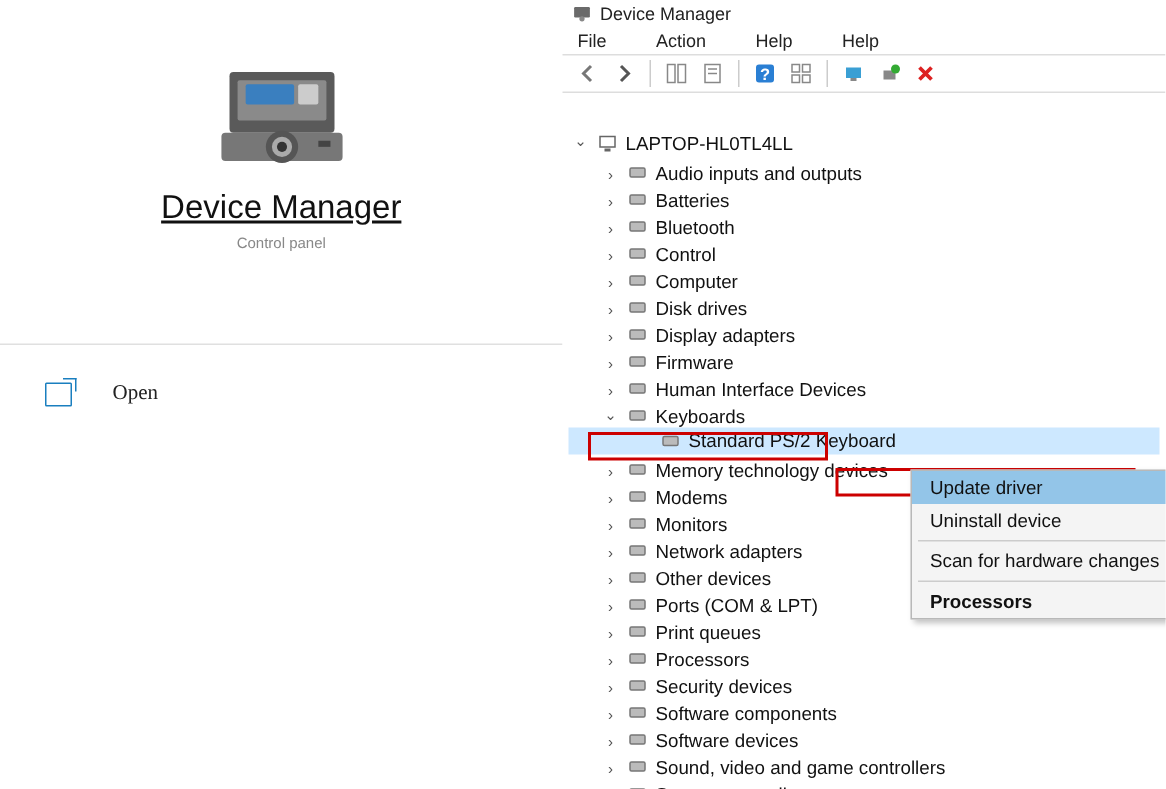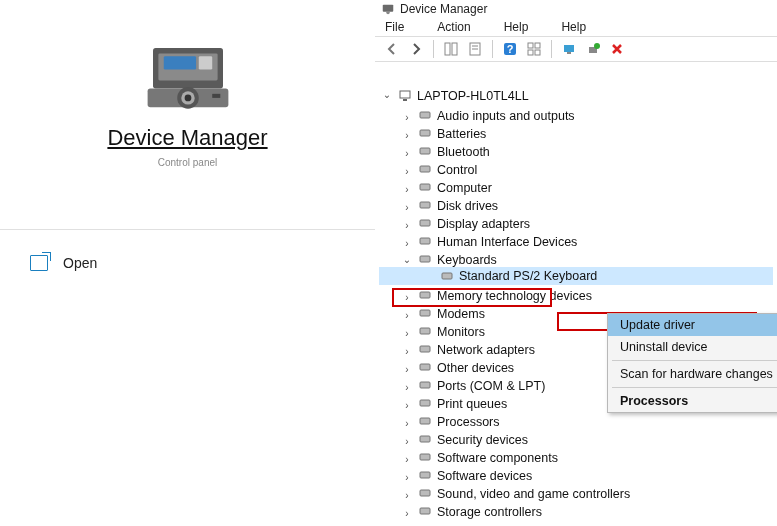--- a/index.html
+++ b/index.html
@@ -44,21 +44,22 @@
       margin-bottom: 6px;
     }
     .cp-subtitle {
       font-size: 10px;
       color: #888;
     }
     .cp-open-row {
       display: flex;
       align-items: center;
       padding: 25px 30px;
-      gap: 15px;
+      gap: 27px;
+      font-family: Liberation Serif, serif;
     }
     .cp-open-icon {
       width: 18px;
       height: 16px;
       border: 1.5px solid #1a7fbf;
       border-radius: 1px;
       position: relative;
     }
     .cp-open-icon::after {
       content: "";
@@ -389,20 +390,29 @@
           </span>
           <span class="tree-label">Display adapters</span>
         </div>
         <div class="tree-row tree-indent1">
           <span class="chev closed"></span>
           <span class="dev-icon">
             <svg width="14" height="14" viewBox="0 0 14 14">
               <rect x="2" y="4" width="10" height="6" rx="1" fill="#bbb" stroke="#777"></rect>
             </svg>
           </span>
+          <span class="tree-label">Firmware</span>
+        </div>
+        <div class="tree-row tree-indent1">
+          <span class="chev closed"></span>
+          <span class="dev-icon">
+            <svg width="14" height="14" viewBox="0 0 14 14">
+              <rect x="2" y="4" width="10" height="6" rx="1" fill="#bbb" stroke="#777"></rect>
+            </svg>
+          </span>
           <span class="tree-label">Human Interface Devices</span>
         </div>
         <div class="tree-row tree-indent1">
           <span class="chev open"></span>
           <span class="dev-icon">
             <svg width="14" height="14" viewBox="0 0 14 14">
               <rect x="2" y="4" width="10" height="6" rx="1" fill="#bbb" stroke="#777"></rect>
             </svg>
           </span>
           <span class="tree-label">Keyboards</span>

